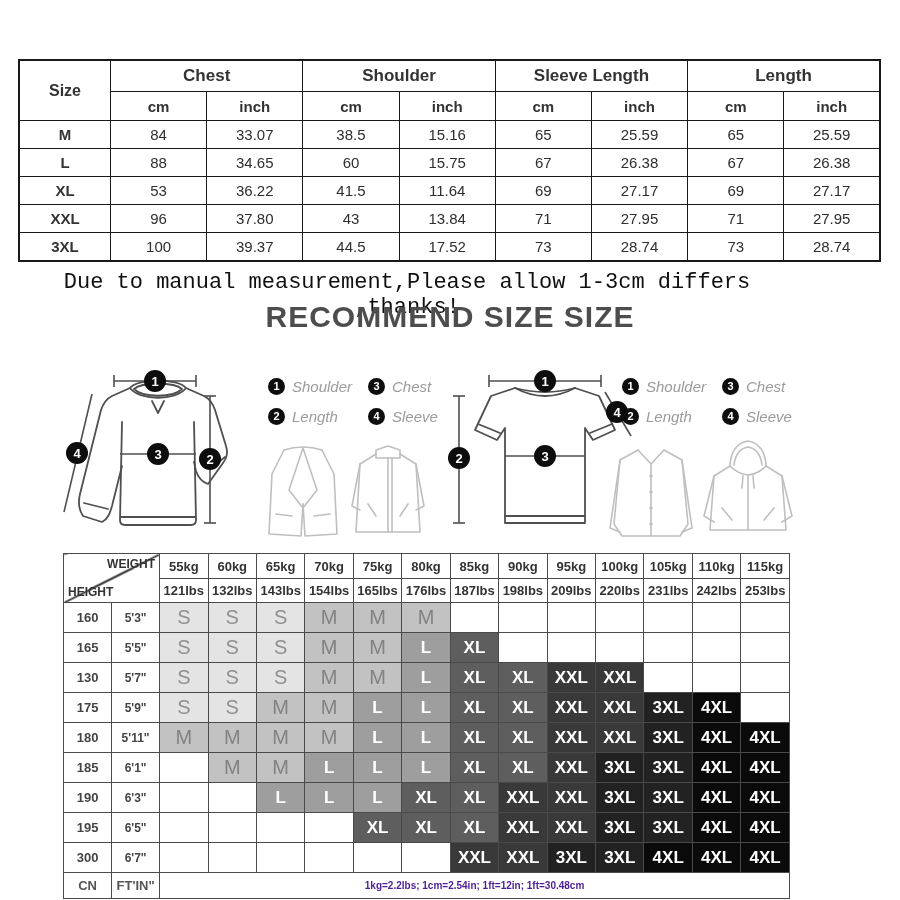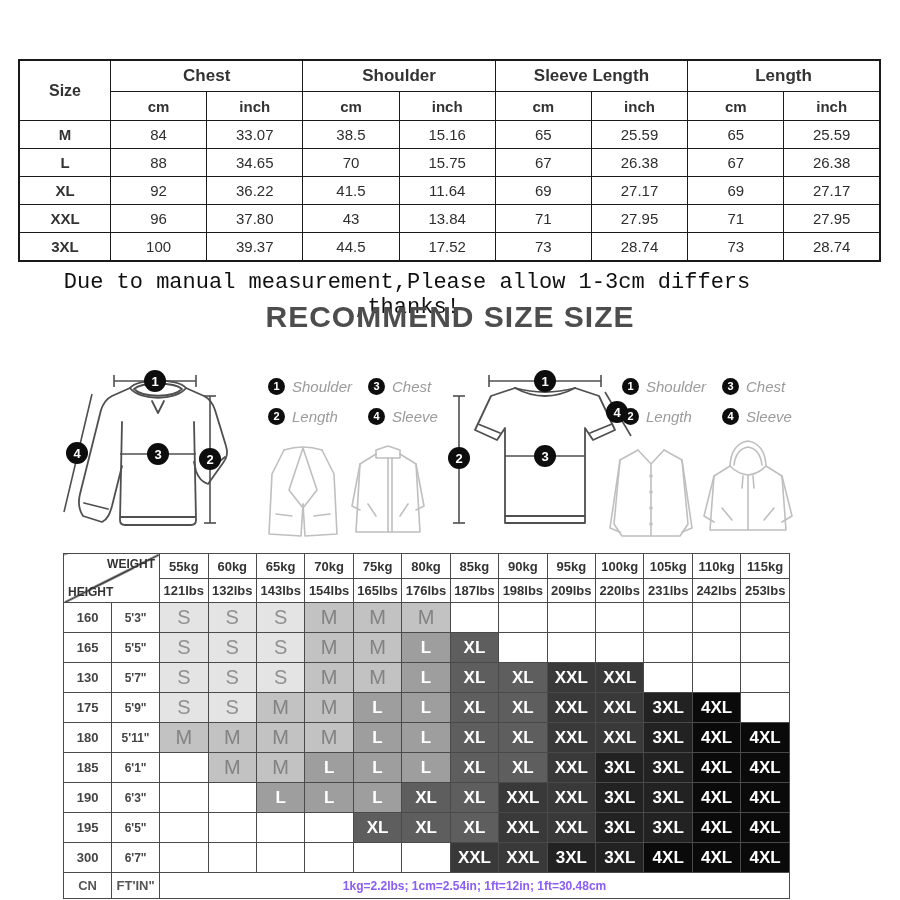--- a/index.html
+++ b/index.html
@@ -51,21 +51,21 @@
   .matrix .ftin{font-size:12px;font-weight:600;color:#444;}
   .matrix tr.mrow{height:30px;}
   .matrix td.sz-s,.matrix td.sz-m{font-size:20px;font-weight:400;}
   .matrix td.sz-big{font-size:17px;font-weight:bold;}
   .matrix .corner{position:relative;
      background-image:linear-gradient(to bottom right,transparent calc(50% - 1px),#3c3c3c calc(50% - 1px),#3c3c3c calc(50% + 1px),transparent calc(50% + 1px));}
   .corner-top{position:absolute;right:4px;top:3px;font-size:12px;font-weight:600;color:#333;}
   .corner-bottom{position:absolute;left:4px;bottom:3px;font-size:12px;font-weight:600;color:#333;}
   .matrix tr.cnrow{height:26px;}
   .matrix .cn{font-size:13px;font-weight:600;color:#555;}
-  .matrix .conv{font-size:12px;font-weight:600;color:#8b5cf6;margin-top:28px;}
+  .matrix .conv{font-size:10px;font-weight:600;color:#4c1d95;margin-top:28px;}
 </style>
 </head>
 <body>
 
 <div class="page">
 
   <table class="size-table" id="size-table">
       <tbody>
         <tr>
           <th rowspan="2" class="szcol">Size</th>
@@ -92,30 +92,30 @@
           <td class="val">15.16</td>
           <td class="val">65</td>
           <td class="val">25.59</td>
           <td class="val">65</td>
           <td class="val">25.59</td>
         </tr>
         <tr>
           <th class="rowhdr">L</th>
           <td class="val">88</td>
           <td class="val">34.65</td>
-          <td class="val">70</td>
+          <td class="val">60</td>
           <td class="val">15.75</td>
           <td class="val">67</td>
           <td class="val">26.38</td>
           <td class="val">67</td>
           <td class="val">26.38</td>
         </tr>
         <tr>
           <th class="rowhdr">XL</th>
-          <td class="val">92</td>
+          <td class="val">53</td>
           <td class="val">36.22</td>
           <td class="val">41.5</td>
           <td class="val">11.64</td>
           <td class="val">69</td>
           <td class="val">27.17</td>
           <td class="val">69</td>
           <td class="val">27.17</td>
         </tr>
         <tr>
           <th class="rowhdr">XXL</th>

